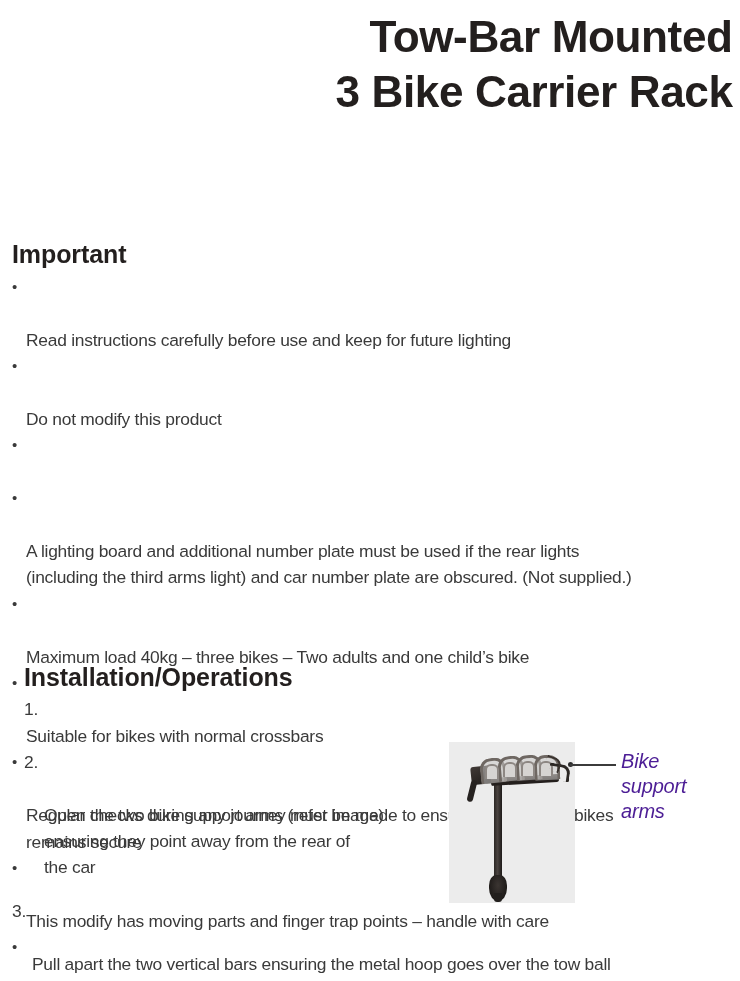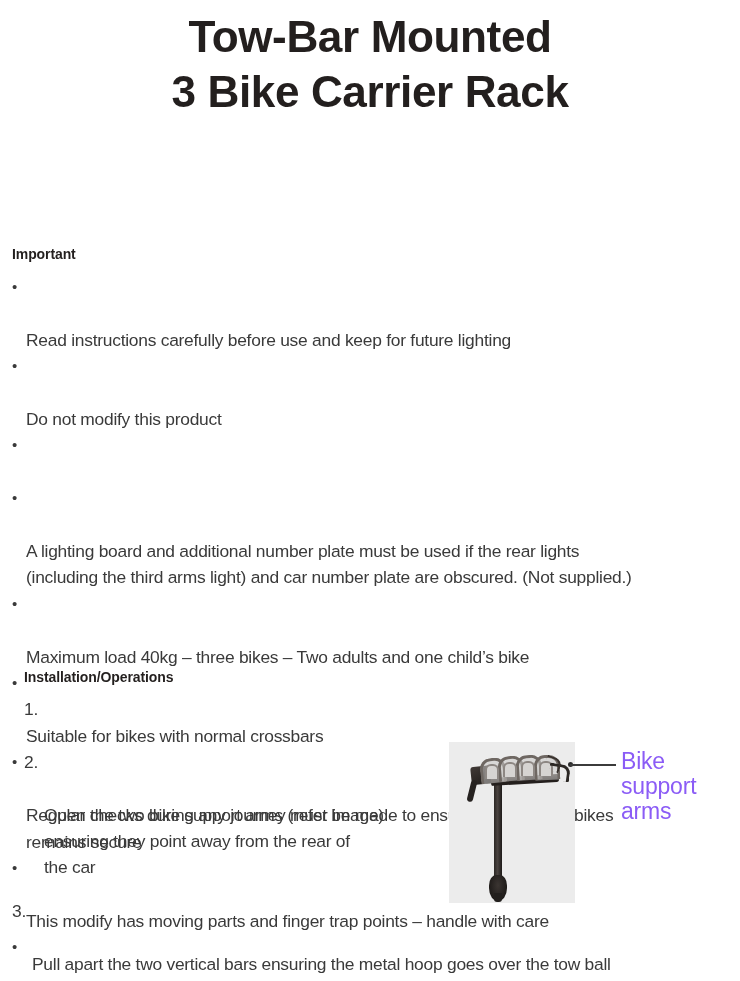--- a/index.html
+++ b/index.html
@@ -11,38 +11,38 @@
     width: 740px;
     height: 981px;
     font-family: "Liberation Sans", sans-serif;
     color: #3a3a3a;
     overflow: hidden;
     position: relative;
   }
 
   
   .title-block {
-    text-align: center;
+    text-align: right;
     padding-top: 9px;
   }
   .title-line {
     font-family: "Liberation Sans", sans-serif;
     font-weight: bold;
     font-size: 45px;
     line-height: 55px;
     letter-spacing: -0.4px;
     color: #231f1e;
     white-space: nowrap;
     transform: scaleX(0.98);
   }
 
   
   .section-heading {
     font-weight: bold;
-    font-size: 14px;
+    font-size: 25px;
     line-height: 22px;
     color: #231f1e;
     margin-left: 12px;
     letter-spacing: -0.1px;
   }
 
   
   .bullet-list {
     margin: 0;
     padding: 0;
@@ -249,25 +249,26 @@
     top: 19.5px;
     width: 5px;
     height: 5px;
     border-radius: 50%;
     background: #2b2b2b;
   }
   .callout-label {
     position: absolute;
     left: 172px;
     top: 7px;
-    font-size: 23px;
+    font-size: 20px;
     line-height: 25px;
-    color: #8b5cf6;
+    color: #4c1d95;
     letter-spacing: -0.2px;
     white-space: pre-line;
+    font-style: italic;
   }
 
   
   .tail-section {
     position: absolute;
     left: 0;
     top: 898px;
     width: 740px;
   }
 </style>

